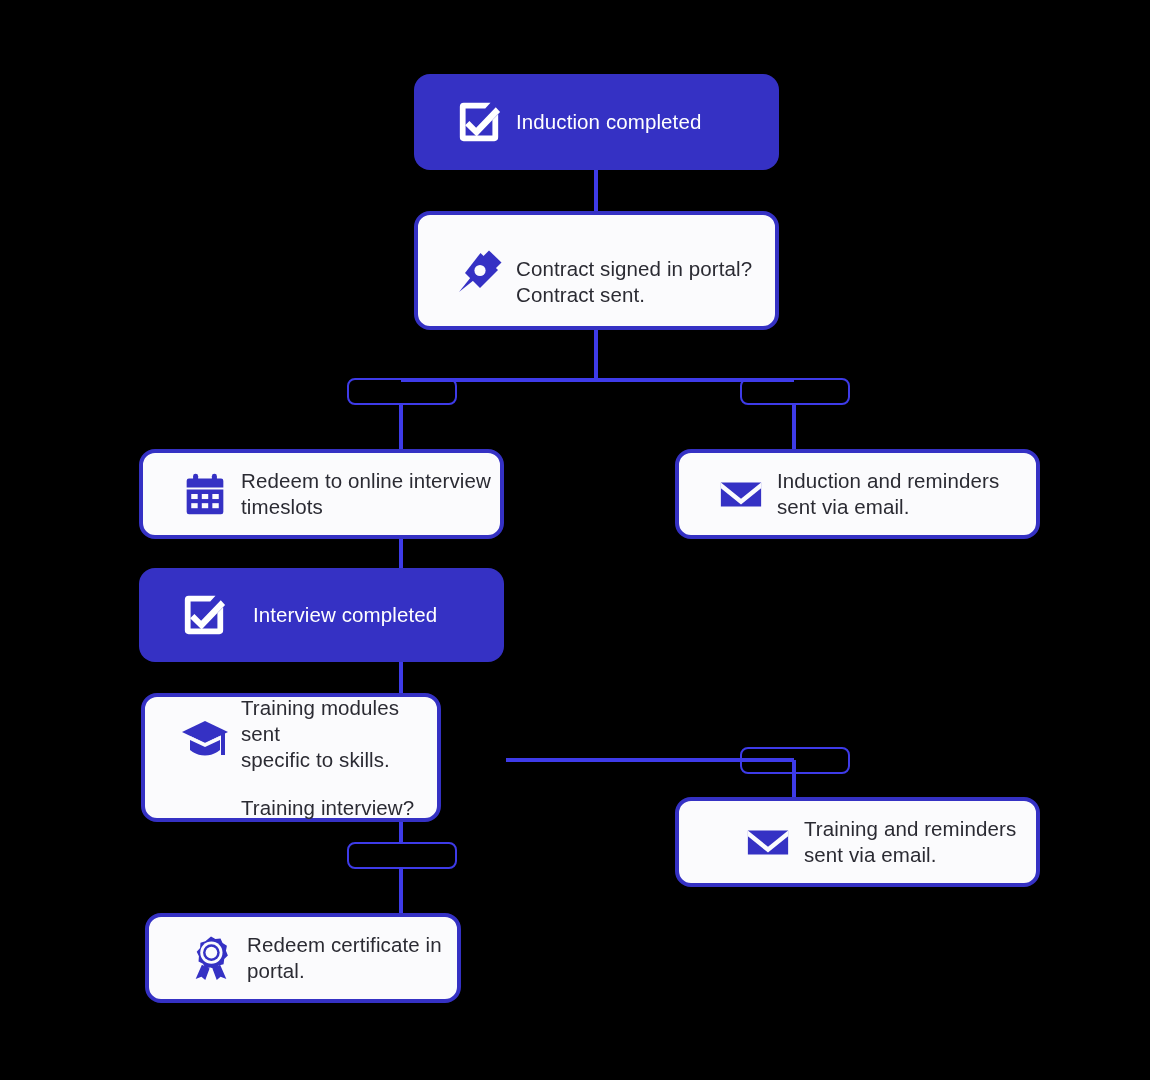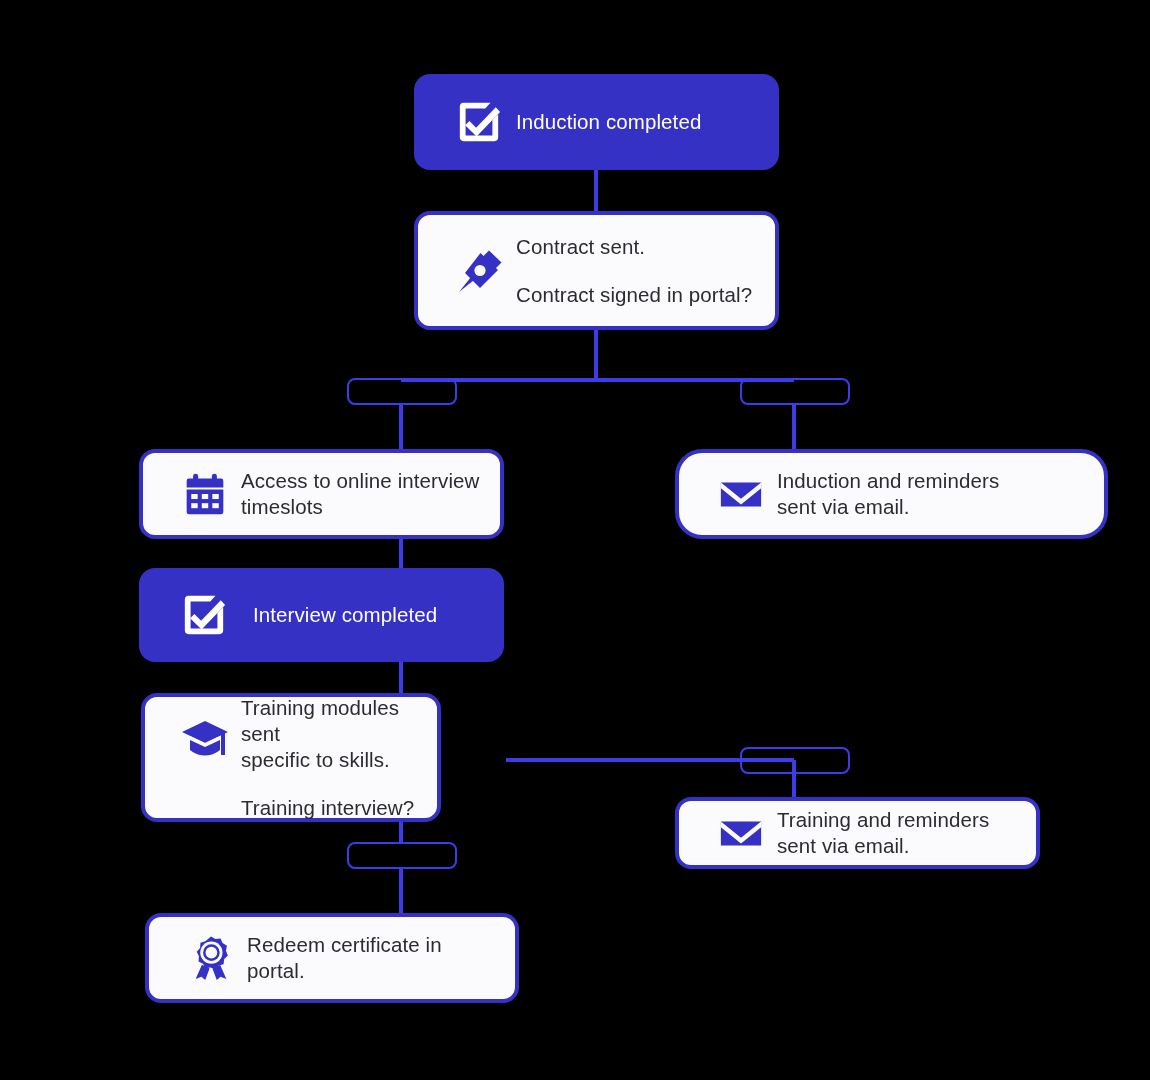--- a/index.html
+++ b/index.html
@@ -150,22 +150,22 @@
   <div class="node outlined" style="left:414px; top:211px; width:365px; height:119px;">
     <span class="node-icon" style="width:72px; margin-left:26px;">
       <svg width="48" height="48" viewBox="0 0 48 48" xmlns="http://www.w3.org/2000/svg">
         <path d="M3 45 L17 27.5 L20.5 31 Z" fill="#3531C4"></path>
         <path d="M24.5 6 L42 23 L24 41 L9 26 Z" fill="#3531C4"></path>
         <circle cx="24" cy="23.5" r="5.6" fill="#FBFBFD"></circle>
         <path d="M33 3.5 L45.5 15.5 L39.5 21.5 L27 9.5 Z" fill="#3531C4"></path>
       </svg>
     </span>
     <span class="node-text">
+      <span class="node-line spaced">Contract signed in portal?</span>
       <span class="node-line">Contract sent.</span>
-      <span class="node-line spaced">Contract signed in portal?</span>
     </span>
   </div>
 
   <div class="edge-label" style="left:347px; top:378px; width:110px; height:27px;">
     <span class="edge-label-text"></span>
   </div>
   <div class="edge-label" style="left:740px; top:378px; width:110px; height:27px;">
     <span class="edge-label-text"></span>
   </div>
 
@@ -180,26 +180,26 @@
           <rect x="9" y="24" width="7" height="5.5"></rect>
           <rect x="20.5" y="24" width="7" height="5.5"></rect>
           <rect x="32" y="24" width="7" height="5.5"></rect>
           <rect x="9" y="34" width="7" height="5.5"></rect>
           <rect x="20.5" y="34" width="7" height="5.5"></rect>
           <rect x="32" y="34" width="7" height="5.5"></rect>
         </g>
       </svg>
     </span>
     <span class="node-text">
-      <span class="node-line">Access to online interview
+      <span class="node-line">Redeem to online interview
 timeslots</span>
     </span>
   </div>
 
-  <div class="node outlined" style="left:675px; top:449px; width:433px; height:90px;border-radius:27px;">
+  <div class="node outlined" style="left:675px; top:449px; width:365px; height:90px;">
     <span class="node-icon" style="width:72px; margin-left:26px;">
       <svg width="46" height="46" viewBox="0 0 48 48" xmlns="http://www.w3.org/2000/svg">
         <path d="M3 12 L45 12 L45 37 L3 37 Z" fill="#3531C4"></path>
         <path d="M3 12 L24 29 L45 12 L45 18 L24 35 L3 18 Z" fill="#FBFBFD"></path>
       </svg>
     </span>
     <span class="node-text">
       <span class="node-line">Induction and reminders
 sent via email.</span>
     </span>
@@ -230,38 +230,38 @@
       <span class="node-line">Training modules sent
 specific to skills.</span>
       <span class="node-line spaced">Training interview?</span>
     </span>
   </div>
 
   <div class="edge-label" style="left:740px; top:747px; width:110px; height:27px;">
     <span class="edge-label-text"></span>
   </div>
 
-  <div class="node outlined" style="left:675px; top:797px; width:365px; height:72px;">
+  <div class="node outlined" style="left:675px; top:797px; width:365px; height:90px;padding-left:27px;">
     <span class="node-icon" style="width:72px; margin-left:26px;">
       <svg width="46" height="46" viewBox="0 0 48 48" xmlns="http://www.w3.org/2000/svg">
         <path d="M3 12 L45 12 L45 37 L3 37 Z" fill="#3531C4"></path>
         <path d="M3 12 L24 29 L45 12 L45 18 L24 35 L3 18 Z" fill="#FBFBFD"></path>
       </svg>
     </span>
     <span class="node-text">
       <span class="node-line">Training and reminders
 sent via email.</span>
     </span>
   </div>
 
   <div class="edge-label" style="left:347px; top:842px; width:110px; height:27px;">
     <span class="edge-label-text"></span>
   </div>
 
-  <div class="node outlined" style="left:145px; top:913px; width:374px; height:90px;">
+  <div class="node outlined" style="left:145px; top:913px; width:316px; height:90px;">
     <span class="node-icon" style="width:72px; margin-left:26px;">
       <svg width="46" height="46" viewBox="0 0 48 48" xmlns="http://www.w3.org/2000/svg">
         <path d="M14.5 31 L8 46 L14 43.5 L18 47 L22.5 35 Z" fill="#3531C4"></path>
         <path d="M33.5 31 L40 46 L34 43.5 L30 47 L25.5 35 Z" fill="#3531C4"></path>
         <path d="M24 1.5 L28.6 4.2 L33.9 3.6 L36.1 8.4 L40.6 11.3 L39.6 16.5 L41.6 21.4 L37.8 25.1 L37.1 30.4 L31.9 31.9 L28.3 35.8 L23.4 33.8 L18.3 34.7 L15.6 30.1 L11 27.6 L11.4 22.3 L9.1 17.5 L12.6 13.5 L13 8.2 L18.1 6.4 Z" fill="#3531C4"></path>
         <circle cx="24.4" cy="18.3" r="11.6" fill="#FBFBFD"></circle>
         <circle cx="24.4" cy="18.3" r="8.7" fill="#3531C4"></circle>
         <circle cx="24.4" cy="18.3" r="6.1" fill="#FBFBFD"></circle>
       </svg>
     </span>

